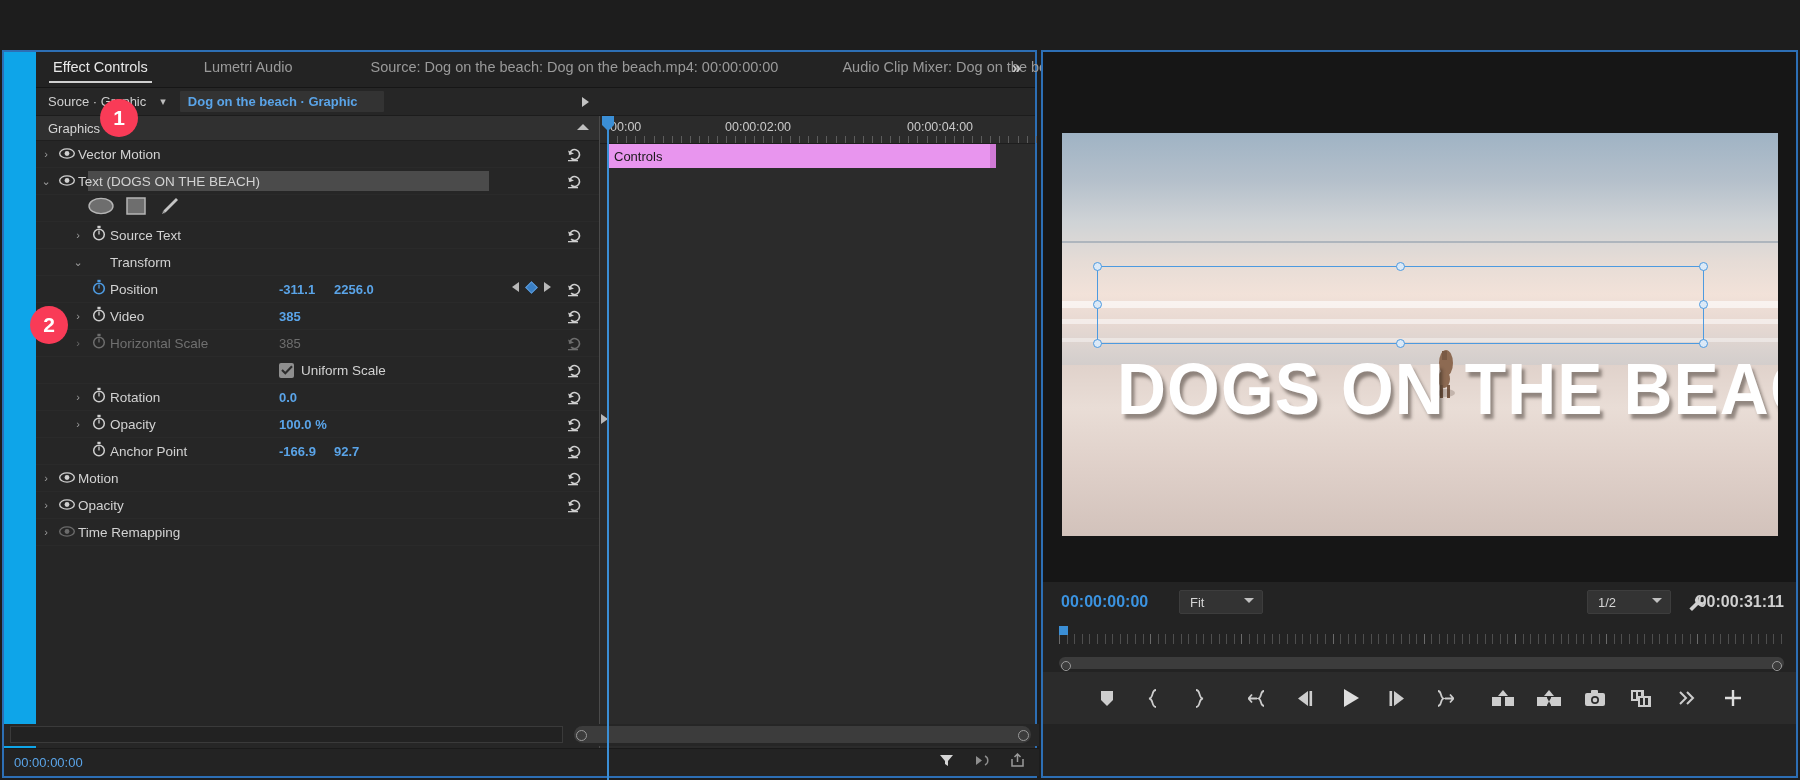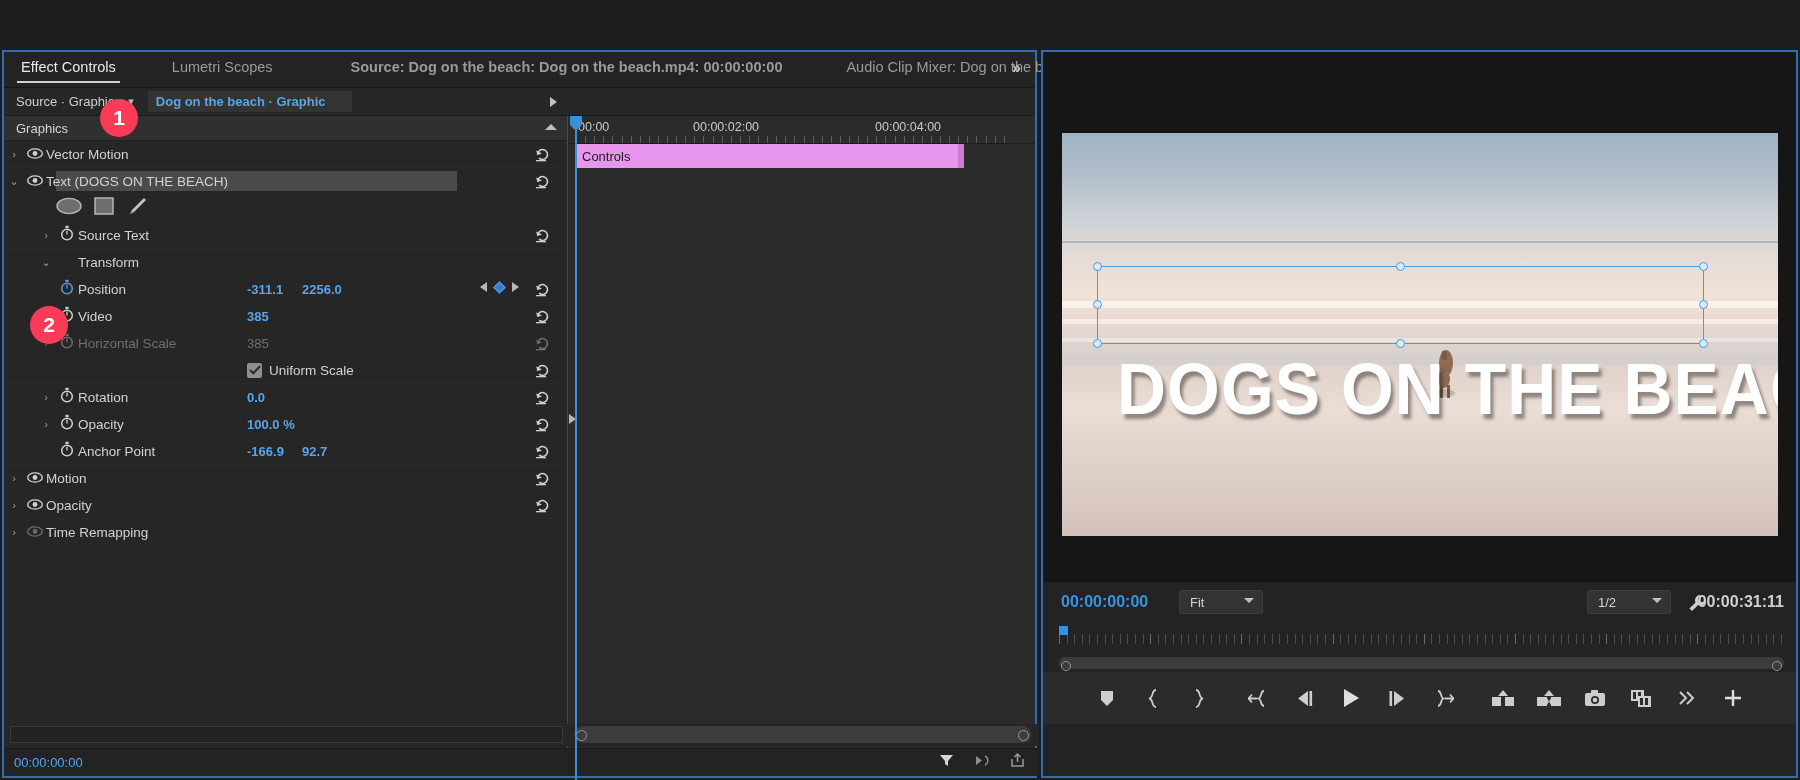--- a/index.html
+++ b/index.html
@@ -44,40 +44,41 @@
   .project-title {
     position: absolute; left: 50%; transform: translateX(-50%);
     font-size: 17px; color: #fff; white-space: nowrap;
   }
   .project-title .edited { color: #b0b0b0; font-weight: normal; }
 
   
   .left-panel {
     position: absolute; left: 2px; top: 50px;
     width: 1035px; height: 728px;
-    background: #a16207;
+    background: #0ea5e9;
     border: 2px solid #2d6fb5;
+    padding-left: 32px;
   }
   .tabbar {
     position: relative; height: 36px; background: #232323;
     display: flex; align-items: center;
     border-bottom: 1px solid #161616;
   }
   .tab {
     font-size: 14.5px; color: #9a9a9a; padding: 0 0 6px 0;
     position: relative; white-space: nowrap;
   }
   .tab.active { color: #e8e8e8; }
   .tab.active::after {
     content: ""; position: absolute; left: -4px; right: -4px; bottom: -2px;
     height: 2px; background: #cfcfcf;
   }
   .tab-1 { margin-left: 17px; }
   .tab-2 { margin-left: 56px; }
-  .tab-3 { margin-left: 78px; font-weight: bold; }
+  .tab-3 { margin-left: 78px; }
   .tab-4 { margin-left: 64px; }
   .chev-more {
     position: absolute; right: 14px; top: 7px;
     color: #c8c8c8; font-size: 16px; font-weight: bold;
   }
 
   
   .source-row {
     height: 28px; background: #262626; display: flex; align-items: center;
     border-bottom: 1px solid #1c1c1c; position: relative;
@@ -385,21 +386,21 @@
 </head>
 <body>
 
 <div class="app">
 
 
   <div class="left-panel">
 
     <div class="tabbar">
       <div class="tab active tab-1">Effect Controls</div>
-      <div class="tab tab-2">Lumetri Scopes</div>
+      <div class="tab tab-2">Lumetri Audio</div>
       <div class="tab tab-3">Source: Dog on the beach: Dog on the beach.mp4: 00:00:00:00</div>
       <div class="tab tab-4">Audio Clip Mixer: Dog on the beach</div>
       <div class="chev-more">»</div>
     </div>
 
     <div class="source-row">
       <span class="src-label">Source · Graphic</span>
       <span class="src-caret">▾</span>
       <span class="src-clip">Dog on the beach · Graphic</span>
       <div class="ruler-playhead-arrow"></div>

